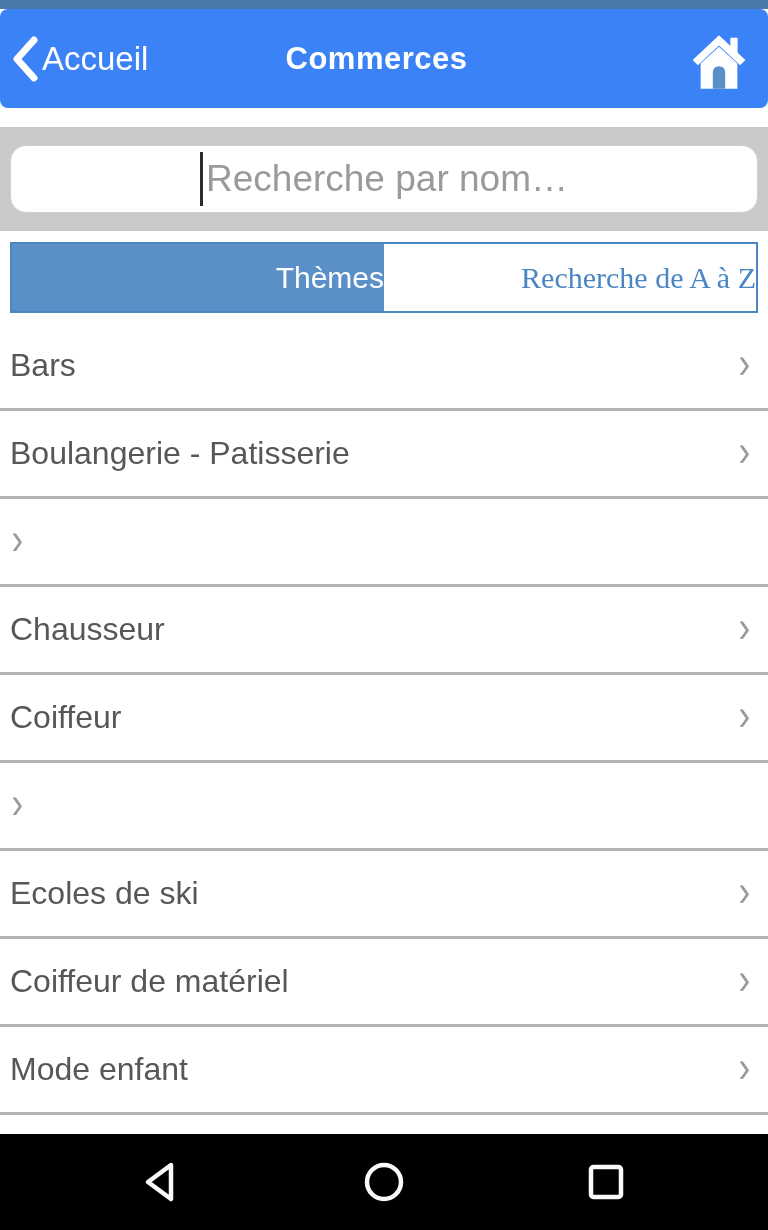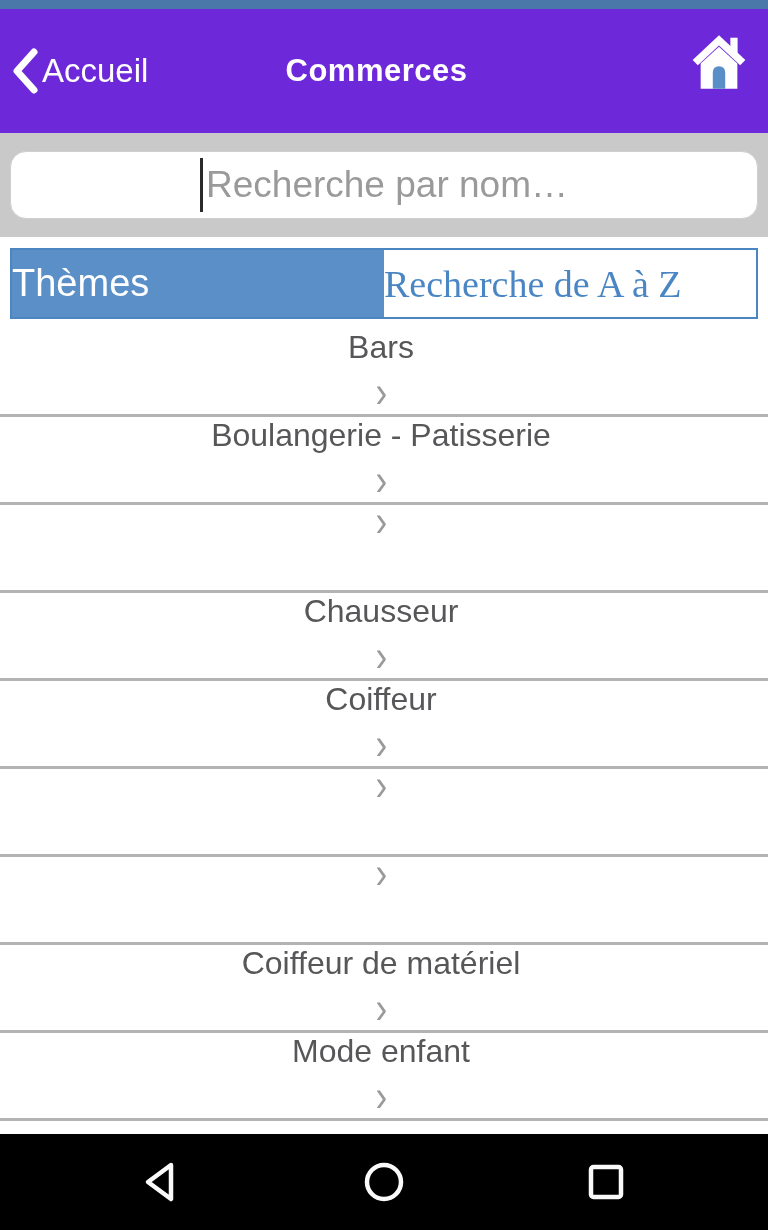--- a/index.html
+++ b/index.html
@@ -8,68 +8,68 @@
     font-family: "Liberation Sans", "DejaVu Sans", sans-serif;
     background:#ffffff;
     width:768px; height:1230px;
     overflow:hidden;
     display:flex; flex-direction:column;
   }
 
   
   .status-strip { height:9px; background:#4a79a9; flex:0 0 auto; }
   .header {
-    height:124px; background:#6d28d9; flex:0 0 auto;
-    position:relative; display:flex; align-items:center;
+    height:99px; background:#3b82f6; flex:0 0 auto;
+    position:relative; display:flex; align-items:center;border-radius:8px;
   }
   .back-group {
     position:absolute; left:10px; top:0; height:100%;
     display:flex; align-items:center; cursor:pointer;
   }
   .back-chevron { width:30px; height:48px; display:block; }
   .back-label { color:#ffffff; font-size:33px; font-weight:400; margin-left:2px; }
   .header-title {
     position:absolute; left:0; right:15px; text-align:center;
     color:#ffffff; font-size:31px; font-weight:700; letter-spacing:0.5px;
   }
   .home-btn {
     position:absolute; right:16px; top:22px; width:66px; height:62px; cursor:pointer;
   }
 
   
   .search-section {
     height:104px; background:#c9c9c9; flex:0 0 auto;
-    display:flex; align-items:center; justify-content:center;
+    display:flex; align-items:center; justify-content:center;margin-top:19px;
   }
   .search-input {
     width:748px; height:68px; background:#ffffff;
     border:1px solid #cfcfcf; border-radius:16px;
     display:flex; align-items:center; justify-content:center;
   }
   .caret { width:3px; height:54px; background:#2b2b2b; margin-right:3px; }
   .search-placeholder { color:#9a9a9a; font-size:37px; font-weight:400; }
 
   
   .tab-section { background:#ffffff; padding:11px 10px 10px 10px; flex:0 0 auto; }
   .tab-control {
     height:71px; border:2px solid #4b86c2; display:flex; overflow:hidden;
   }
   .tab {
-    flex:1 1 0; display:flex; align-items:center; justify-content:flex-start;
-    font-size:38px; cursor:pointer;
+    flex:1 1 0; display:flex; align-items:center; justify-content:flex-end;
+    font-size:30px; cursor:pointer;
   }
   .tab.selected { background:#5a8fc8; color:#ffffff; }
   .tab.unselected { background:#ffffff; color:#4b86c4;font-family:Liberation Serif, serif; }
 
   
   .category-list { flex:0 0 auto; background:#ffffff; }
   .list-row {
     height:88px; border-bottom:3px solid #b3b3b3;
     display:flex; align-items:center; justify-content:space-between;
-    padding:0 16px 0 10px; cursor:pointer; background:#ffffff;flex-direction:column;
+    padding:0 16px 0 10px; cursor:pointer; background:#ffffff;
   }
   .row-label { color:#57575a; font-size:32px; font-weight:400; white-space:nowrap; }
   .row-chevron {
     color:#9a9a9a; font-size:44px; font-weight:400; line-height:1;
     transform:scaleX(0.8); margin-top:-6px;
   }
 
   
   .nav-spacer { flex:1 1 auto; background:#ffffff; }
   .android-nav {
@@ -140,20 +140,21 @@
   <div class="list-row">
     <span class="row-label">Coiffeur</span>
     <span class="row-chevron">›</span>
   </div>
 
   <div class="list-row">
     <span class="row-chevron">›</span>
   </div>
 
   <div class="list-row">
+    <span class="row-label">Ecoles de ski</span>
     <span class="row-chevron">›</span>
   </div>
 
   <div class="list-row">
     <span class="row-label">Coiffeur de matériel</span>
     <span class="row-chevron">›</span>
   </div>
 
   <div class="list-row">
     <span class="row-label">Mode enfant</span>

